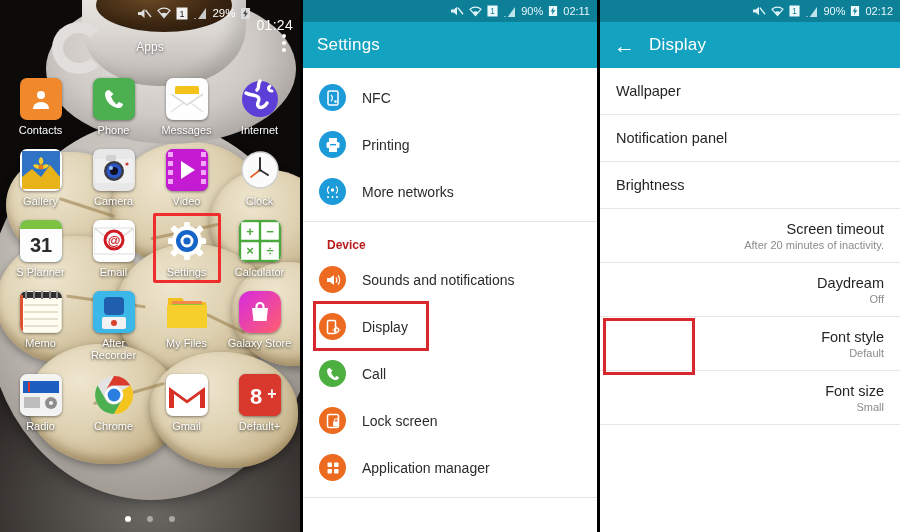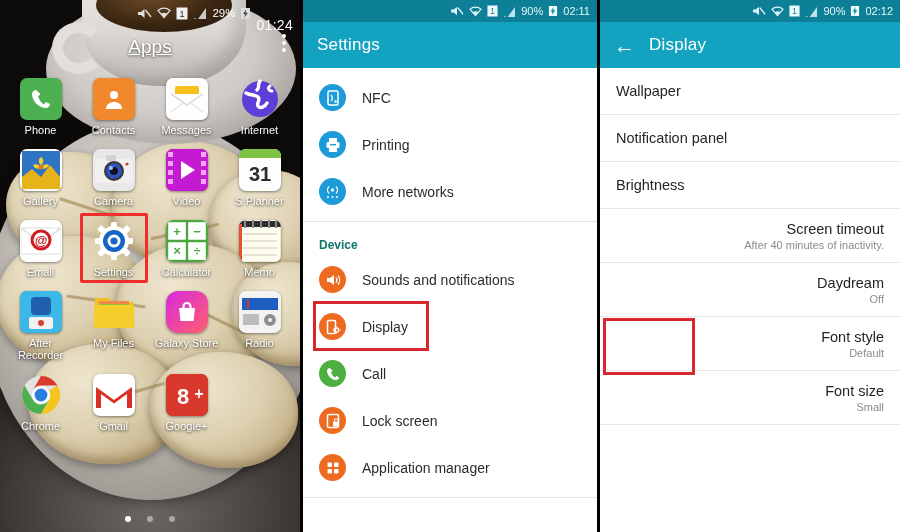--- a/index.html
+++ b/index.html
@@ -79,21 +79,21 @@
     gap: 5px; padding: 0 7px; color: #fff;
     font-size: 12px;
   }
   .sb-time { font-size: 14px; letter-spacing: .3px; margin-top: 24px; }
   .sb-pct { font-size: 11.5px; }
 
   .apps-title-row {
     position: relative; z-index: 5;
     height: 42px; display: flex; align-items: center; justify-content: center;
   }
-  .apps-title { color: #fff; font-size: 19px; text-shadow: 0 1px 3px rgba(0,0,0,.7); text-decoration: underline; }
+  .apps-title { color: #fff; font-size: 12px; text-shadow: 0 1px 3px rgba(0,0,0,.7); }
   .overflow-dots {
     position: absolute; right: 14px; top: 8px;
     display: flex; flex-direction: column; gap: 3px;
   }
   .overflow-dots i { width: 4px; height: 4px; border-radius: 50%; background: #fff; display:block; }
 
   .app-grid {
     position: relative; z-index: 5;
     padding: 10px 4px 0;
     display: grid; grid-template-columns: repeat(4, 1fr);
@@ -140,22 +140,22 @@
   }
   .appbar {
     height: 46px; background: #13a2c0; display: flex; align-items: center;
     padding: 0 14px; gap: 14px; color: #fff;
   }
   .appbar-title { font-size: 17px; letter-spacing: .2px; }
   .back-arrow { font-size: 21px; line-height: 1; }
 
   .list { flex: 1; overflow: hidden; background: #fff; }
   .sec-head {
-    color: #0f766e; font-size: 12px; font-weight: bold;
-    padding: 10px 16px 4px;
+    color: #b91c1c; font-size: 12px; font-weight: bold;
+    padding: 10px 24px 4px;
   }
   .row {
     display: flex; align-items: center; gap: 16px;
     padding: 0 16px; height: 47px; position: relative;
   }
   .row-ico {
     width: 27px; height: 27px; border-radius: 50%;
     display: flex; align-items: center; justify-content: center;
     flex: 0 0 27px; color: #fff;
   }
@@ -251,36 +251,36 @@
       <span class="overflow-dots">
           <i></i>
           <i></i>
           <i></i>
         </span>
     </div>
 
     <div class="app-grid">
 
       <div class="app-cell">
-        <div class="app-ico" style="background:#4cb050">
-          <svg width="24" height="24" viewBox="0 0 24 24">
-              <path d="M7 3c-2 0-4 2-4 4 0 7 7 14 14 14 2 0 4-2 4-4l-4-2-2.5 2.5A17 17 0 019 9.5L11.5 7z" fill="#fff"></path>
-            </svg>
-        </div>
-        <span class="app-lbl">Phone</span>
-      </div>
-
-      <div class="app-cell">
         <div class="app-ico" style="background:#f1892c">
           <svg width="24" height="24" viewBox="0 0 24 24">
               <circle cx="12" cy="8" r="4" fill="#fff"></circle>
               <path d="M4 22c0-5 4-7 8-7s8 2 8 7z" fill="#fff"></path>
             </svg>
         </div>
         <span class="app-lbl">Contacts</span>
+      </div>
+
+      <div class="app-cell">
+        <div class="app-ico" style="background:#4cb050">
+          <svg width="24" height="24" viewBox="0 0 24 24">
+              <path d="M7 3c-2 0-4 2-4 4 0 7 7 14 14 14 2 0 4-2 4-4l-4-2-2.5 2.5A17 17 0 019 9.5L11.5 7z" fill="#fff"></path>
+            </svg>
+        </div>
+        <span class="app-lbl">Phone</span>
       </div>
 
       <div class="app-cell">
         <div class="app-ico" style="background:#fdfdfd">
           <svg width="34" height="28" viewBox="0 0 34 28">
               <rect x="5" y="1" width="24" height="12" rx="2" fill="#f5c21b"></rect>
               <path d="M1 9h32v18H1z" fill="#fff"></path>
               <path d="M1 9l16 11L33 9" fill="none" stroke="#dcdcdc" stroke-width="1.6"></path>
               <path d="M1 27l12-9M33 27l-12-9" stroke="#e2e2e2" stroke-width="1.4" fill="none"></path>
             </svg>
@@ -339,20 +339,31 @@
                 <rect x="35" y="12" width="5" height="5"></rect>
                 <rect x="35" y="21" width="5" height="5"></rect>
                 <rect x="35" y="30" width="5" height="5"></rect>
               </g>
               <path d="M15 12l14 9-14 9z" fill="#fff"></path>
             </svg>
         </div>
         <span class="app-lbl">Video</span>
       </div>
 
+      <div class="app-cell">
+        <div class="app-ico" style="background:transparent;box-shadow:none">
+          <svg width="40" height="40" viewBox="0 0 40 40">
+              <circle cx="20" cy="20" r="18" fill="#fbfbfb" stroke="#cfcfcf" stroke-width="1.5"></circle>
+              <path d="M20 20V8M20 20l8 5" stroke="#333" stroke-width="2" fill="none" stroke-linecap="round"></path>
+              <path d="M20 20l-9 7" stroke="#e3581f" stroke-width="1.6" fill="none" stroke-linecap="round"></path>
+              <circle cx="20" cy="20" r="1.6" fill="#333"></circle>
+            </svg>
+        </div>
+        <span class="app-lbl">Clock</span>
+      </div>
 
       <div class="app-cell">
         <div class="app-ico" style="background:#0ea5e9">
           <svg width="42" height="42" viewBox="0 0 42 42">
               <rect width="42" height="42" fill="#fdfdfd"></rect>
               <rect width="42" height="9" fill="#7dc242"></rect>
               <text x="21" y="32" font-size="20" font-weight="bold" text-anchor="middle" fill="#2b2b2b" font-family="Liberation Sans">31</text>
             </svg>
         </div>
         <span class="app-lbl">S Planner</span>
@@ -508,21 +519,21 @@
       </div>
 
       <div class="app-cell">
         <div class="app-ico" style="background:#d8392c">
           <svg width="42" height="42" viewBox="0 0 42 42">
               <rect width="42" height="42" fill="#d8392c"></rect>
               <text x="17" y="30" font-size="22" font-weight="bold" text-anchor="middle" fill="#fff" font-family="Liberation Sans">8</text>
               <text x="33" y="25" font-size="16" font-weight="bold" text-anchor="middle" fill="#fff" font-family="Liberation Sans">+</text>
             </svg>
         </div>
-        <span class="app-lbl">Google+</span>
+        <span class="app-lbl">Default+</span>
       </div>
     </div>
 
     <div class="page-dots">
       <i class="on"></i>
       <i></i>
       <i></i>
     </div>
   </div>
 
@@ -725,21 +736,21 @@
         <span class="row3-lbl">Notification panel</span>
       </div>
 
       <div class="row3">
         <span class="row3-lbl">Brightness</span>
       </div>
 
 
       <div class="row3 tall">
         <span class="row3-lbl">Screen timeout</span>
-        <span class="row3-sub">After 40 minutes of inactivity.</span>
+        <span class="row3-sub">After 20 minutes of inactivity.</span>
       </div>
 
       <div class="row3 tall">
         <span class="row3-lbl">Daydream</span>
         <span class="row3-sub">Off</span>
       </div>
 
       <div class="row3 tall">
         <span class="hl-box hl-font"></span>
         <span class="row3-lbl">Font style</span>

